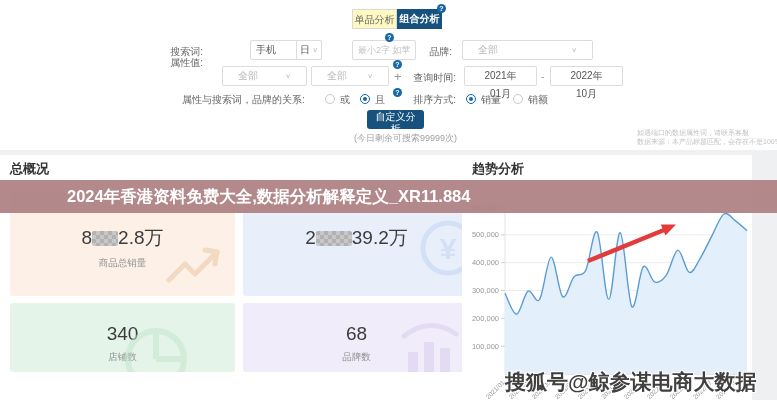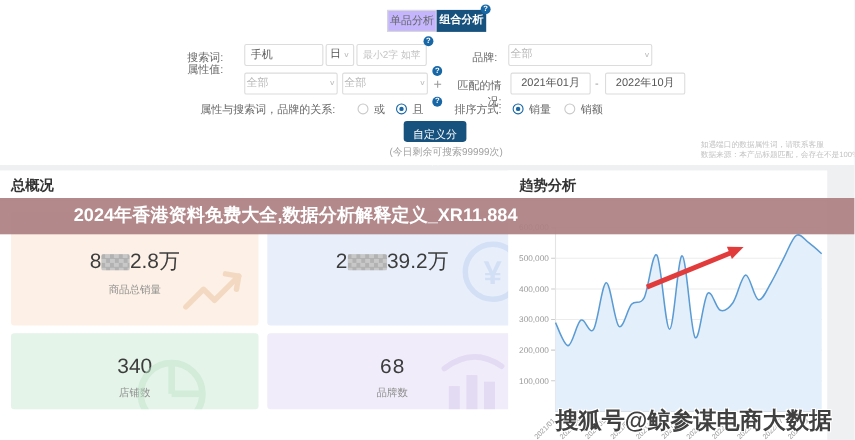--- a/index.html
+++ b/index.html
@@ -3,39 +3,39 @@
 <meta charset="utf-8">
 <style>
   html,body{margin:0;padding:0;}
   .stage{position:relative;width:777px;height:400px;background:#eef0f2;
     font-family:"Liberation Sans","DejaVu Sans",sans-serif;overflow:hidden;}
   .form-area{position:absolute;left:0;top:0;width:777px;height:150px;background:#fff;}
   .abs{position:absolute;}
   
   .tab{position:absolute;top:9px;height:20px;line-height:20px;width:45px;text-align:center;
     font-size:10px;cursor:pointer;box-sizing:border-box;}
-  .tab-off{left:352px;background:#c4b5fd;border:1px solid #d9d9d9;color:#666;}
+  .tab-off{left:352px;background:#fef9c3;border:1px solid #d9d9d9;color:#666;}
   .tab-on{left:397px;background:#17527e;color:#fff;font-weight:bold;}
   .help-dot{position:absolute;width:9px;height:9px;border-radius:50%;background:#1766a6;color:#fff;
     font-size:7px;line-height:9px;text-align:center;font-weight:bold;}
   
   .flabel{position:absolute;font-size:10px;color:#666;text-align:right;}
   .fbox{position:absolute;height:20px;line-height:18px;box-sizing:border-box;border:1px solid #dcdcdc;
-    border-radius:2px;background:#fff;font-size:10px;color:#555;padding:0 1px;}
-  input.fbox{padding:0 5px;}
+    border-radius:2px;background:#fff;font-size:10px;color:#555;padding:0 15px;}
+  input.fbox{padding:0 5px;margin-left:28px;}
   input.fbox::placeholder{color:#c4c4c4;}
   .selbox{display:flex;justify-content:space-between;align-items:center;}
   .chev{color:#bfbfbf;font-size:8px;transform:scaleY(.8);}
   .radio{position:absolute;width:10px;height:10px;border-radius:50%;box-sizing:border-box;background:#fff;}
   .radio-off{border:1px solid #c9c9c9;}
   .radio-on{border:1px solid #1766a6;}
   .radio-on::after{content:"";position:absolute;left:2px;top:2px;width:4px;height:4px;border-radius:50%;background:#1766a6;}
   .rlabel{position:absolute;font-size:10px;color:#666;}
   .submit-btn{position:absolute;left:367px;top:110px;width:57px;height:19px;background:#17527e;color:#fff;
-    border:none;border-radius:3px;font-size:10px;line-height:24px;text-align:center;cursor:pointer;
+    border:none;border-radius:3px;font-size:10px;line-height:12px;text-align:center;cursor:pointer;
     font-family:inherit;}
   .quota{position:absolute;left:333px;top:132px;width:145px;text-align:center;font-size:9px;color:#a0a0a0;}
   .notes{position:absolute;left:637px;top:128px;font-size:7px;color:#c3c3c3;line-height:9px;white-space:nowrap;}
   
   .panel{position:absolute;top:155px;bottom:0;background:#fff;}
   .panel-left{left:0;width:479px;}
   .panel-right{left:462px;width:290px;}
   .panel-title{height:27px;line-height:27px;padding-left:10px;font-size:13px;font-weight:bold;color:#333;
     border-bottom:1px solid #ededed;}
   
@@ -84,21 +84,21 @@
     <div class="fbox selbox" style="left:222px;top:66px;width:85px;">
       <span style="color:#b9b9b9;">全部</span>
       <span class="chev">∨</span>
     </div>
     <div class="fbox selbox" style="left:311px;top:66px;width:78px;">
       <span style="color:#b9b9b9;">全部</span>
       <span class="chev">∨</span>
     </div>
     <div class="abs" style="left:394px;top:69px;font-size:13px;color:#999;cursor:pointer;">+</div>
     <div class="help-dot" style="left:393px;top:60px;">?</div>
-    <div class="flabel" style="left:404px;top:71px;width:52px;">匹配的情况:</div>
+    <div class="flabel" style="left:404px;top:71px;width:52px;">查询时间:</div>
     <div class="fbox" style="left:464px;top:66px;width:73px;text-align:center;">2021年01月</div>
     <div class="abs" style="left:541px;top:71px;font-size:10px;color:#999;">-</div>
     <div class="fbox" style="left:550px;top:66px;width:73px;text-align:center;">2022年10月</div>
 
     <div class="flabel" style="left:140px;top:93px;width:176px;text-align:left;padding-left:42px;box-sizing:border-box;">属性与搜索词，品牌的关系:</div>
     <span class="radio radio-off" style="left:325px;top:94px;"></span>
     <span class="rlabel" style="left:340px;top:93px;">或</span>
     <span class="radio radio-on" style="left:360px;top:94px;"></span>
     <span class="rlabel" style="left:375px;top:93px;">且</span>
     <div class="help-dot" style="left:393px;top:88px;">?</div>
@@ -148,21 +148,21 @@
     <div class="icon-wrap" style="right:44px;bottom:-26px;">
       <svg width="70" height="70" viewBox="0 0 70 70">
           <circle cx="35" cy="35" r="28" fill="none" stroke="#bfe4ca" stroke-width="6"></circle>
           <line x1="35" y1="35" x2="63" y2="35" stroke="#bfe4ca" stroke-width="6"></line>
           <line x1="35" y1="35" x2="35" y2="7" stroke="#bfe4ca" stroke-width="6"></line>
         </svg>
     </div>
   </div>
 
   <div class="card" style="left:243px;top:303px;width:227px;height:69px;background:#f1ecf9;">
-    <div style="margin-top:20px;font-family:Liberation Mono, monospace;" class="stat-value">68</div>
+    <div style="margin-top:20px;" class="stat-value">68</div>
     <div class="stat-label">品牌数</div>
     <div class="icon-wrap" style="right:8px;bottom:-14px;">
       <svg width="64" height="64" viewBox="0 0 64 64">
           <path d="M6,18 Q32,-2 58,16" fill="none" stroke="#d6c9ee" stroke-width="5" stroke-linecap="round"></path>
           <rect x="10" y="34" width="10" height="30" fill="#d6c9ee"></rect>
           <rect x="26" y="24" width="10" height="40" fill="#d6c9ee"></rect>
           <rect x="42" y="30" width="10" height="34" fill="#d6c9ee"></rect>
         </svg>
     </div>
   </div>

